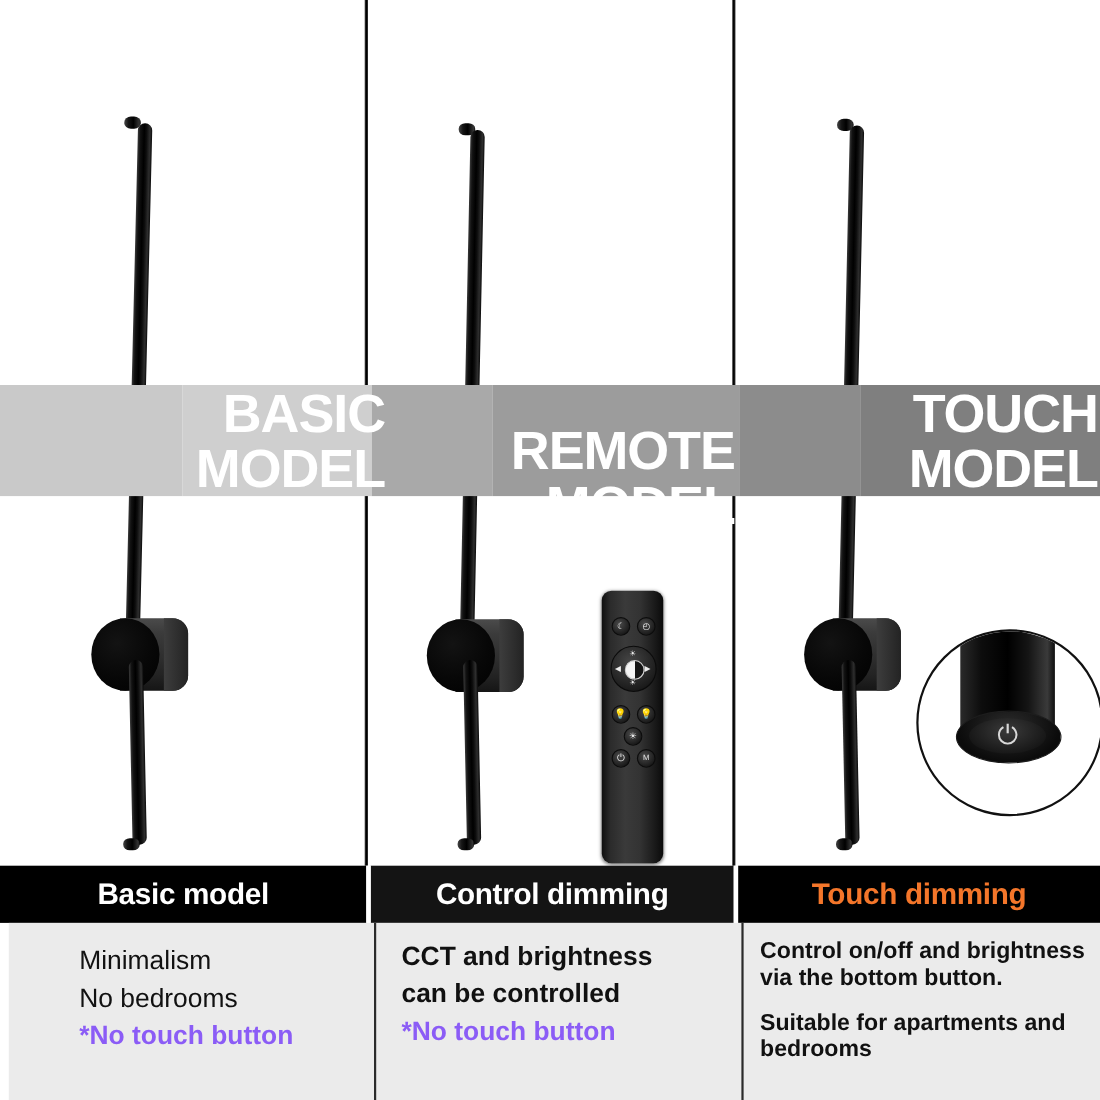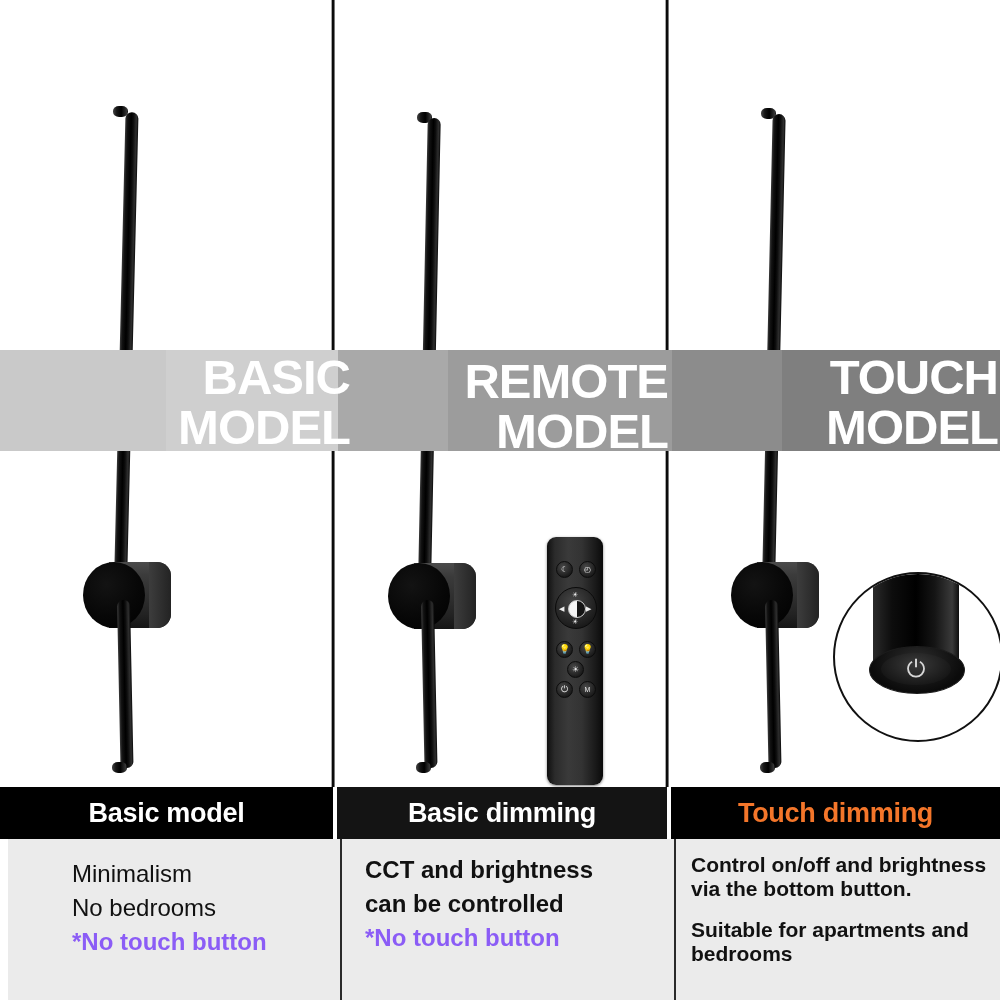--- a/index.html
+++ b/index.html
@@ -239,30 +239,30 @@
     <div class="banner">
       <div class="bseg" style="left:0;width:166px;background:#c9c9c9;"></div>
       <div class="bseg" style="left:166px;width:172px;background:#cfcfcf;"></div>
       <div class="bseg" style="left:338px;width:110px;background:#a9a9a9;"></div>
       <div class="bseg" style="left:448px;width:224px;background:#9c9c9c;"></div>
       <div class="bseg" style="left:672px;width:110px;background:#8c8c8c;"></div>
       <div class="bseg" style="left:782px;width:218px;background:#7f7f7f;"></div>
 
       <div class="banner-label" style="left:20px;width:330px;padding-top:2px;">BASIC
 MODEL</div>
-      <div class="banner-label" style="left:330px;width:338px;padding-top:6px;">REMOTE
+      <div class="banner-label" style="left:330px;width:338px;padding-top:6px;margin-top:29px;">REMOTE
 MODEL</div>
       <div class="banner-label" style="left:660px;width:338px;padding-top:2px;">TOUCH
 MODEL</div>
     </div>
   </div>
 
   <div class="captions">
     <div class="cap c1">Basic model</div>
-    <div class="cap c2">Basic dimming</div>
+    <div class="cap c2">Control dimming</div>
     <div class="cap c3">Touch dimming</div>
     <div class="cap-gap g1"></div>
     <div class="cap-gap g2"></div>
   </div>
 
   <div class="descs">
     <div class="desc d1">
       <div class="ln">Minimalism</div>
       <div class="ln">No bedrooms</div>
       <div class="ln red">*No touch button</div>

